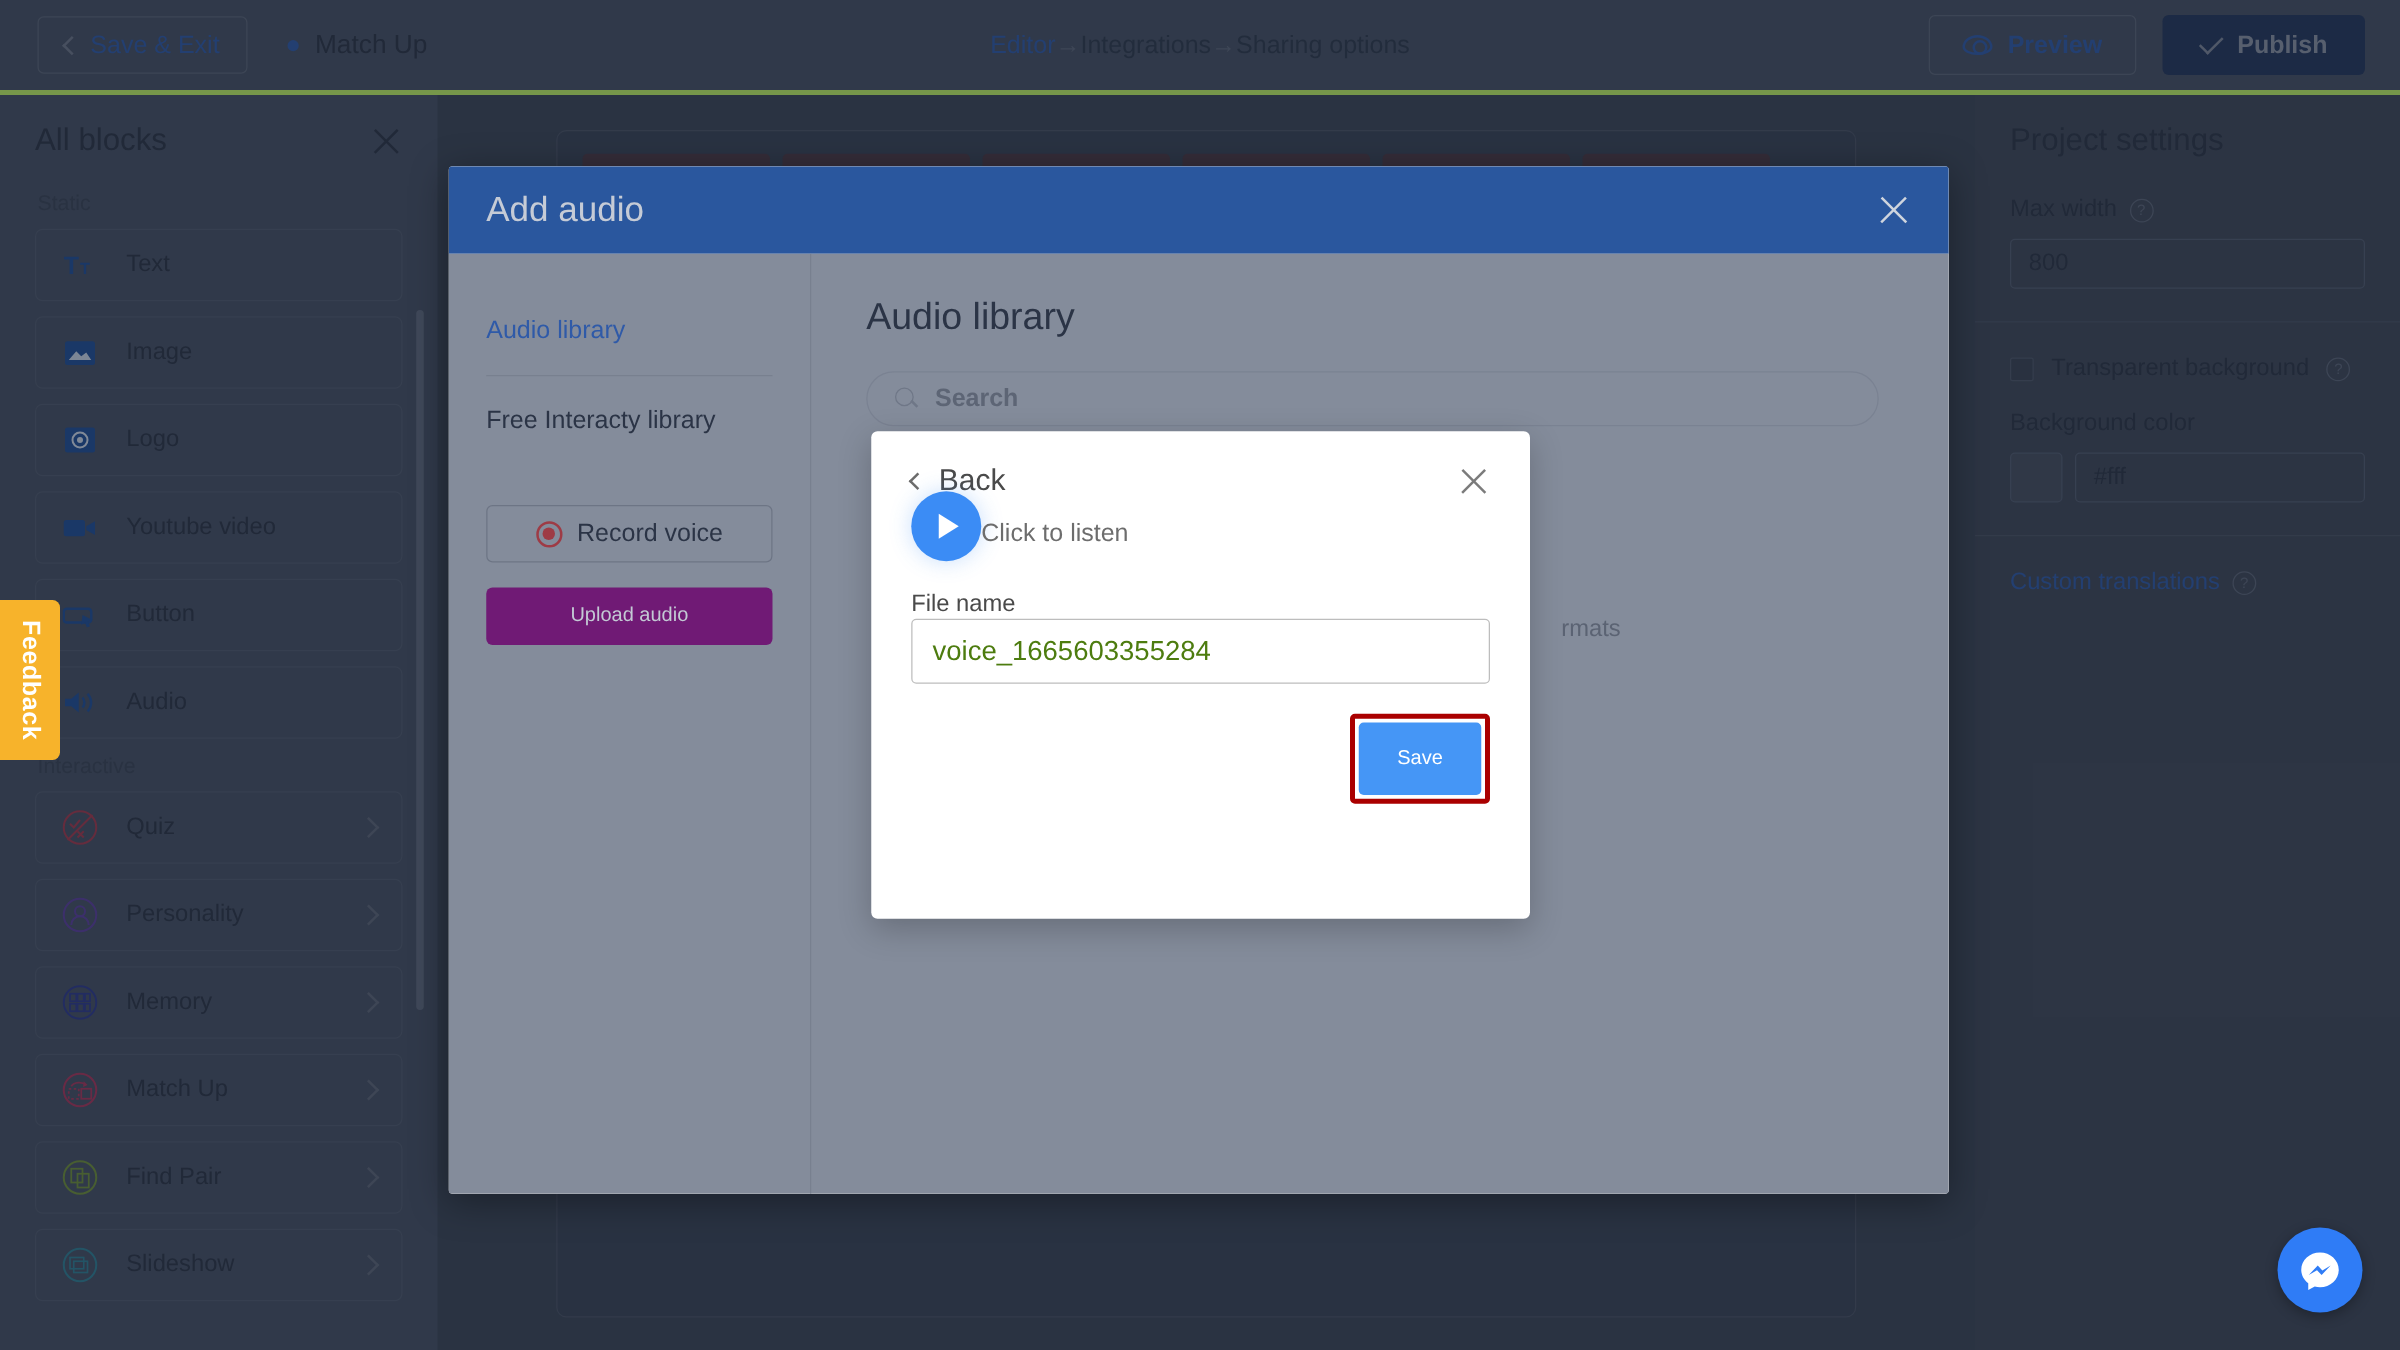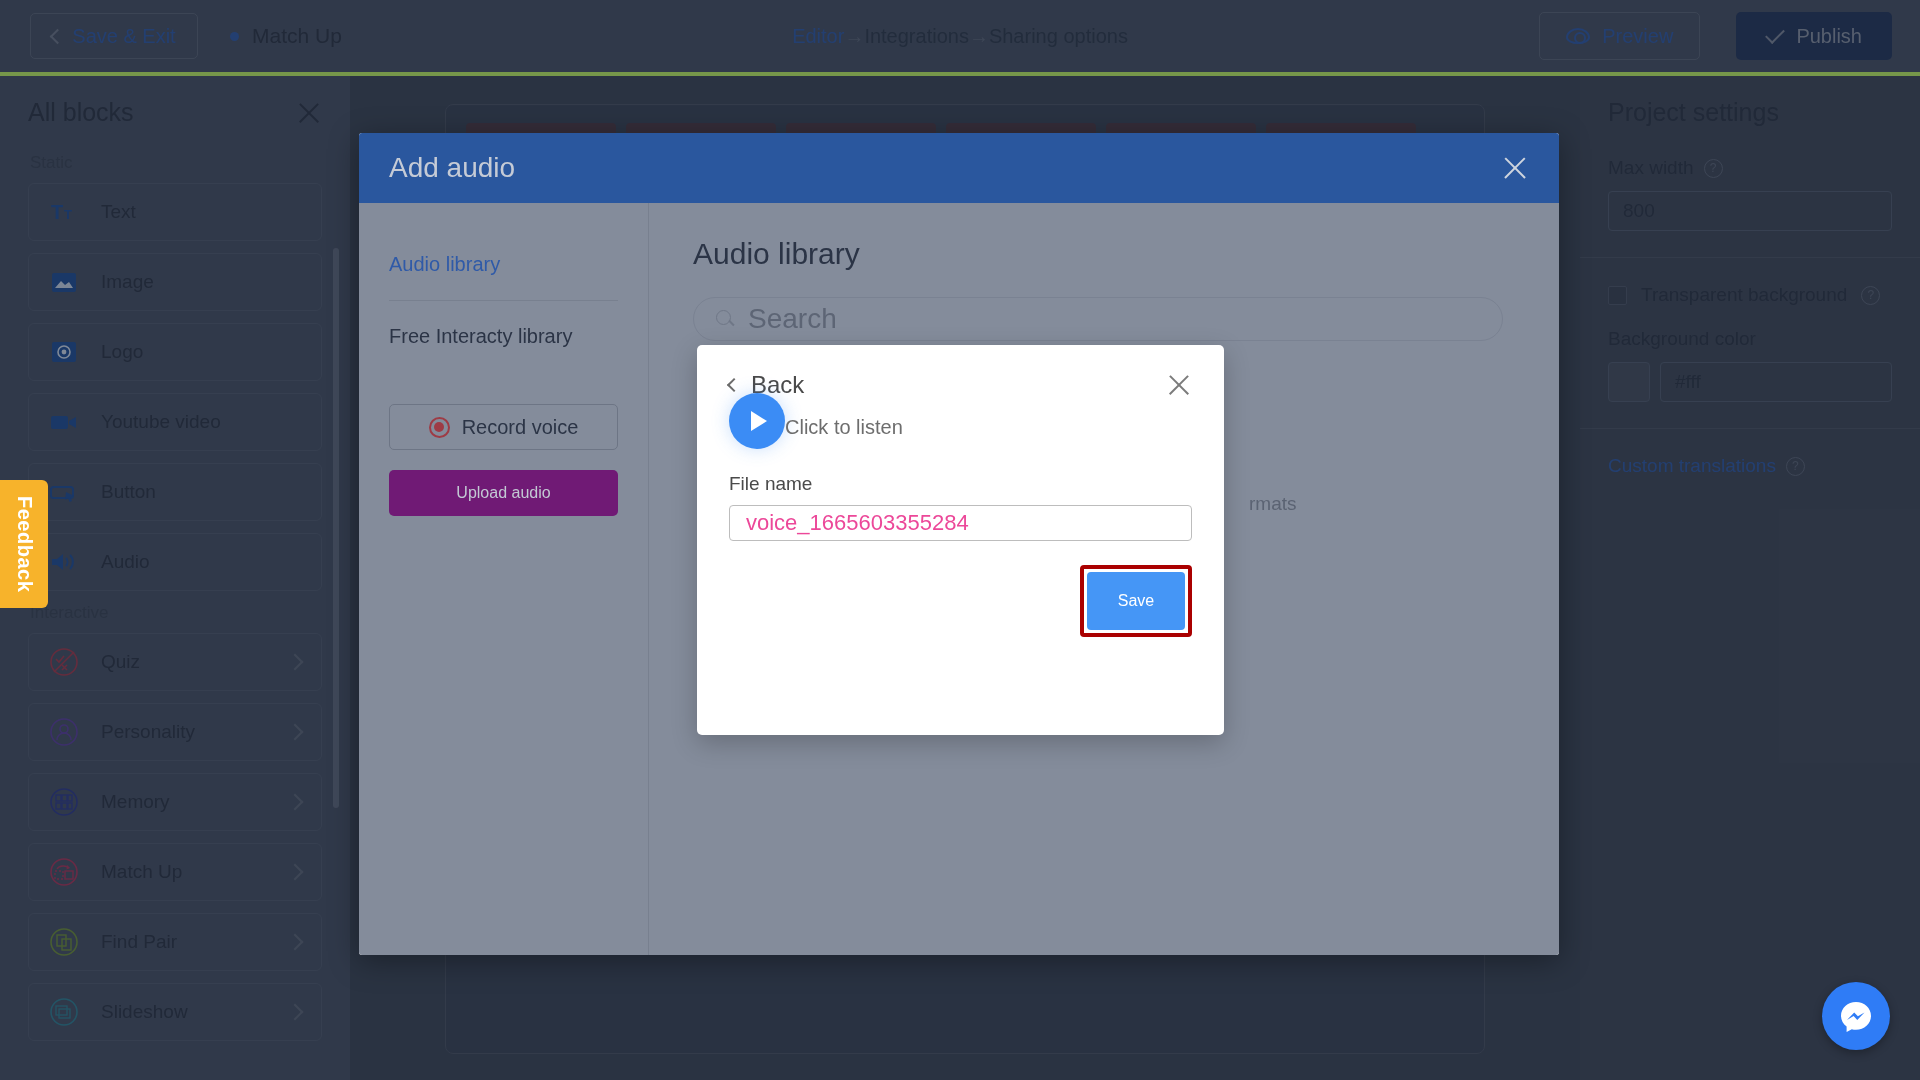--- a/index.html
+++ b/index.html
@@ -48,21 +48,21 @@
     position: absolute; left: 50%; transform: translateX(-50%);
     display: flex; align-items: center; 
     font-size: 20px;
   }
   .bc-item { color: #2e3a4d; }
   .bc-item.active { color: #2f5aa8; }
   .bc-arrow { color: #5d677a; font-size: 20px; }
 
   .topbar-right {
     position: absolute; right: 28px;
-    display: flex; align-items: center; gap: 36px;
+    display: flex; align-items: center; gap: 21px; font-weight: bold;
   }
   .btn-preview {
     height: 48px; padding: 0 26px;
     border: 1px solid #5b6578; border-radius: 5px;
     display: flex; align-items: center; gap: 12px;
     color: #2f5aa8; font-size: 20px; background: transparent;
   }
   .btn-publish {
     height: 48px; padding: 0 30px;
     border-radius: 5px; background: #23365c;
@@ -258,21 +258,21 @@
   }
   .search-ico { width: 18px; height: 18px; position: relative; }
   .search-ico::before {
     content: ""; position: absolute; left: 0; top: 0;
     width: 13px; height: 13px; border: 1.8px solid #6f7787; border-radius: 50%;
   }
   .search-ico::after {
     content: ""; position: absolute; left: 12px; top: 12px;
     width: 7px; height: 1.8px; background: #6f7787; transform: rotate(45deg);
   }
-  .search-ph { font-size: 28px; color: #5d6575; }
+  .search-ph { font-size: 20px; color: #5d6575; font-weight: bold; }
   .hint-formats {
     position: absolute; left: 600px; top: 290px;
     font-size: 19px; color: #5b6373; white-space: nowrap;
   }
 
   
   .inner-dialog {
     position: absolute; z-index: 35;
     left: 697px; top: 345px; width: 527px; height: 390px;
     background: #fff; border-radius: 5px;
@@ -310,24 +310,24 @@
   .play-tri {
     width: 0; height: 0; margin-left: 4px;
     border-left: 16px solid #fff;
     border-top: 10px solid transparent;
     border-bottom: 10px solid transparent;
   }
   .listen-label { margin-top: 12px; font-size: 20px; color: #6d6d6d; }
 
   .fname-label { margin-top: 24px; font-size: 19px; color: #4a4a4a; }
   .fname-input {
-    margin-top: 10px; height: 36px;
+    height: 52px;
     border: 1px solid #bdbdbd; border-radius: 4px;
     display: flex; align-items: center; padding: 0 16px;
-    font-size: 22px; color: #ec4899;
+    font-size: 22px; color: #4d7c0f;
   }
   .save-row { margin-top: 24px; display: flex; justify-content: flex-end; }
   .save-highlight {
     border: 4px solid #aa0000; border-radius: 4px;
     padding: 3px;
   }
   .btn-save {
     width: 98px; height: 58px; border-radius: 4px;
     background: #4596f6; color: #fff; font-size: 16px;
     display: flex; align-items: center; justify-content: center;

